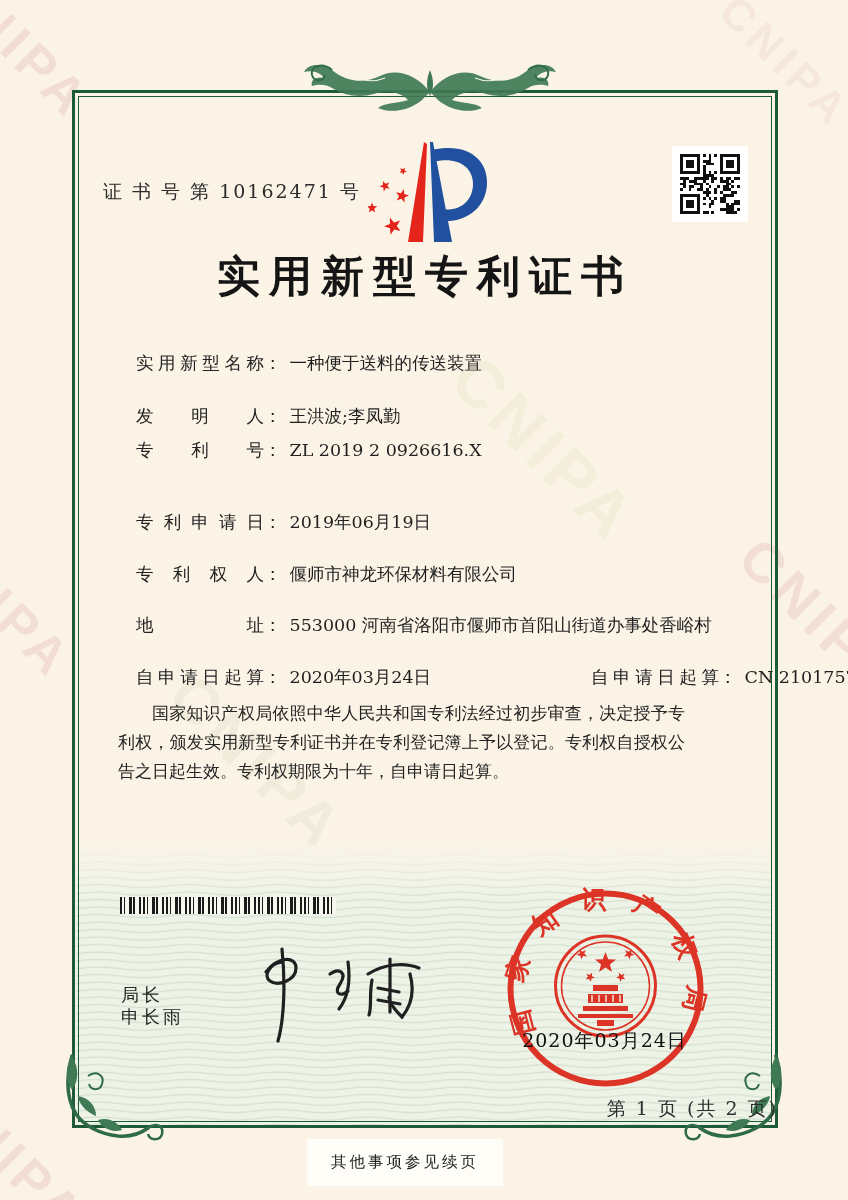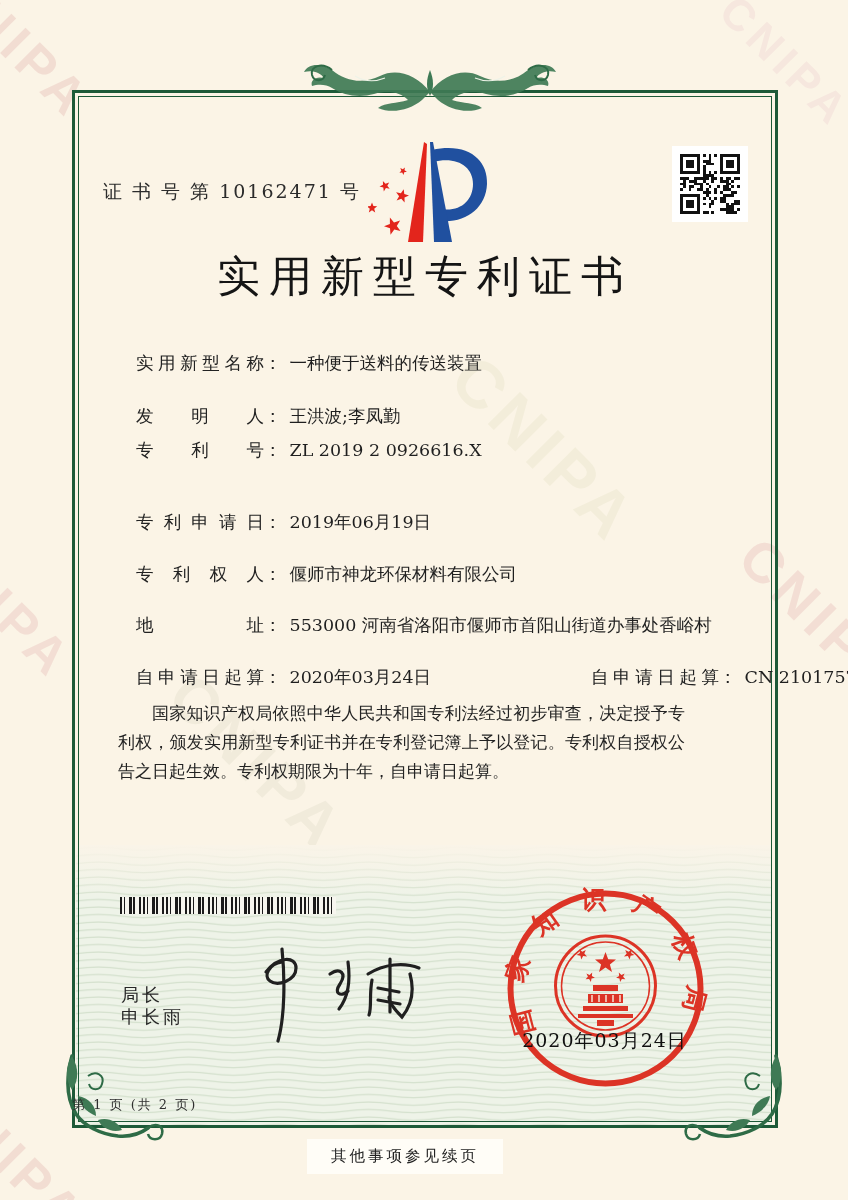--- a/index.html
+++ b/index.html
@@ -26,21 +26,21 @@
   .waves{position:absolute;left:76px;top:845px;width:696px;height:281px;z-index:1;}
   .wave-fade{position:absolute;left:76px;top:845px;width:696px;height:54px;z-index:2;
     background:linear-gradient(#faf4e8,rgba(250,244,232,0));}
   
   .cert-no{position:absolute;left:103px;top:148px;z-index:5;font-size:19px;letter-spacing:2px;color:#2b2b2b;margin-top:31px;}
   .logo{position:absolute;left:368px;top:138px;width:125px;height:118px;z-index:5;}
   .qr-box{position:absolute;left:672px;top:146px;width:76px;height:76px;background:#fff;z-index:5;}
   .qr-box svg{position:absolute;left:8px;top:8px;width:60px;height:60px;}
   .title{
     position:absolute;left:72px;top:248px;width:706px;text-align:center;z-index:5;
-    font-size:43px;font-weight:400;letter-spacing:9px;color:#151515;
+    font-size:43px;font-weight:700;letter-spacing:9px;color:#151515;
   }
   
   .field-row{position:absolute;left:120px;z-index:5;font-size:17.5px;white-space:nowrap;}
   .field-label{display:inline-block;width:128px;text-align:justify;text-align-last:justify;color:#222;margin-left:16px;}
   .field-colon{display:inline-block;color:#222;}
   .field-value{margin-left:8px;color:#1f1f1f;}
   .grant-right{position:absolute;left:455px;top:0;}
   
   .paras{position:absolute;left:118px;top:699px;width:567px;z-index:5;
     font-size:17px;line-height:1.72;color:#232323;text-align:justify;}
@@ -57,25 +57,25 @@
   .director-title{position:absolute;left:121px;top:971px;z-index:5;font-size:18px;letter-spacing:3px;margin-top:12px;}
   .director-name{position:absolute;left:121px;top:1005px;z-index:5;font-size:18px;letter-spacing:3px;}
   .signature{position:absolute;left:238px;top:944px;width:205px;height:100px;z-index:5;}
   
   .seal{position:absolute;left:503px;top:886px;width:205px;height:205px;z-index:6;opacity:.95;}
   .seal-date{
     position:absolute;left:502px;top:1028px;width:205px;text-align:center;z-index:7;
     font-size:19px;color:#101010;letter-spacing:1px;white-space:nowrap;
   }
   
-  .page-indicator{position:absolute;left:72px;top:1096px;width:706px;text-align:left;z-index:5;
-    font-size:13px;letter-spacing:2px;color:#2e2e2e;}
+  .page-indicator{position:absolute;left:72px;top:1096px;width:706px;text-align:right;z-index:5;
+    font-size:19px;letter-spacing:2px;color:#2e2e2e;}
   .continuation{
     position:absolute;left:405px;top:1139px;transform:translateX(-50%);z-index:5;
-    background:#fffdf7;padding:7px 24px;font-size:15.5px;letter-spacing:3px;color:#222;
+    background:#fffdf7;padding:13px 24px;font-size:15.5px;letter-spacing:3px;color:#222;
   }
   
   .orn{position:absolute;z-index:4;}
   .orn-top{left:295px;top:62px;width:270px;height:58px;}
   .orn-bl{left:58px;top:1054px;width:112px;height:92px;}
   .orn-br{left:678px;top:1054px;width:112px;height:92px;}
 </style>
 </head>
 <body>
 

